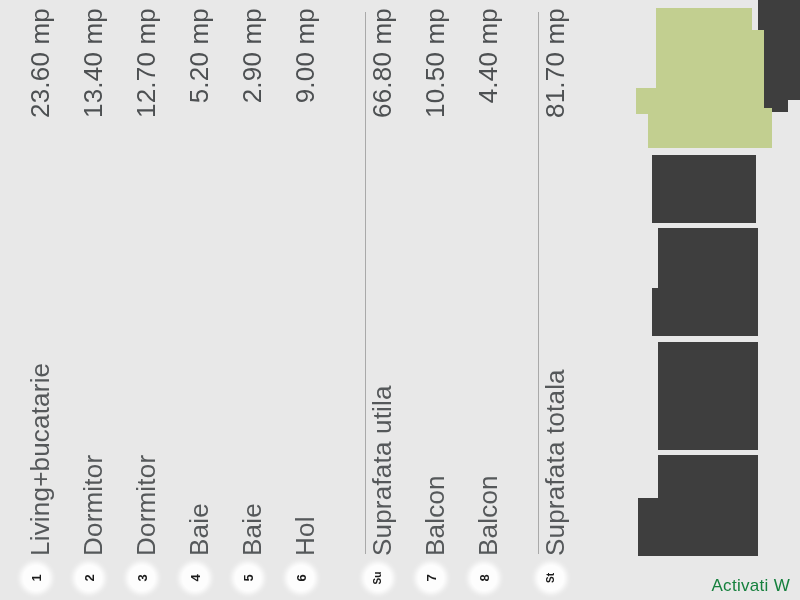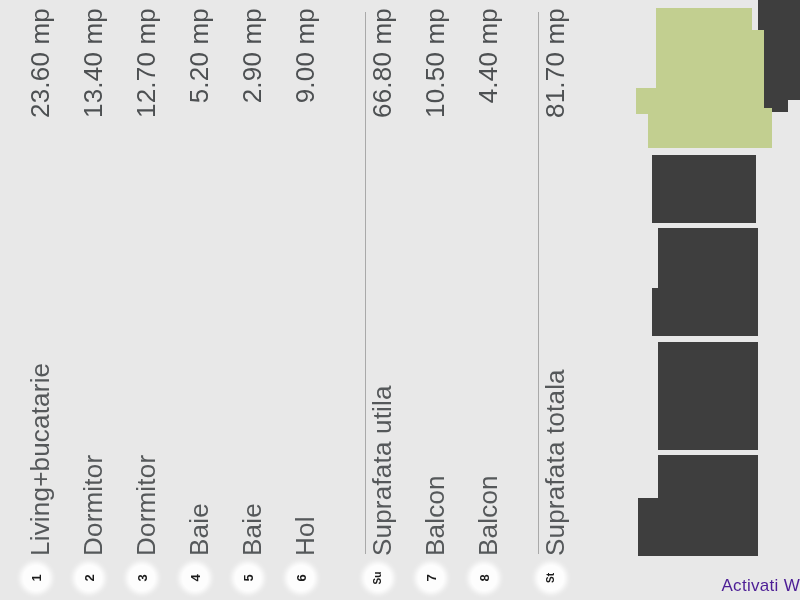--- a/index.html
+++ b/index.html
@@ -121,24 +121,24 @@
   }
   .shape {
     position: absolute;
   }
   .shape.dark  { background: #3e3e3e; }
   .shape.green { background: #c2cf90; }
 
   
   .watermark {
     position: absolute;
-    right: 0;
+    right: 10px;
     bottom: 4px;
     font-size: 17px;
-    color: #4c1d95;
+    color: #15803d;
     white-space: nowrap;
     letter-spacing: .3px;
   }
 </style>
 </head>
 <body>
 
 <div id="sheet">
 
   <div class="legend">

